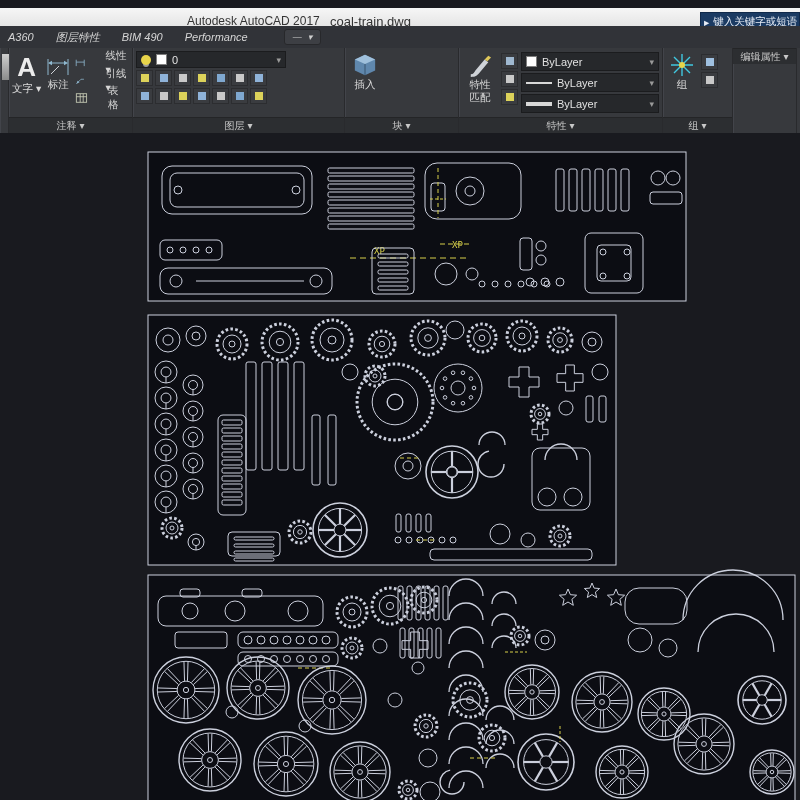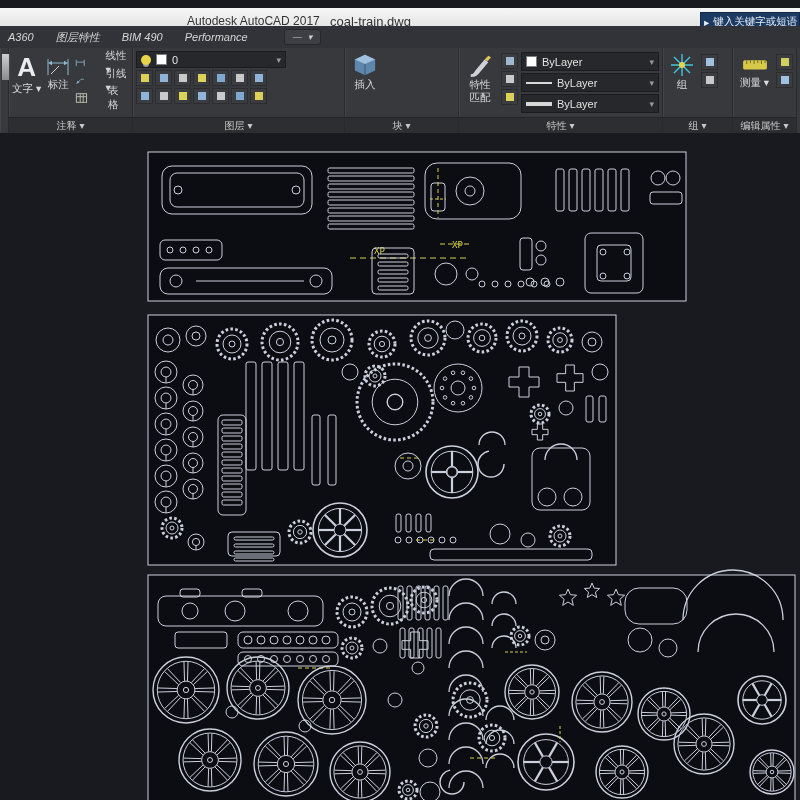--- a/index.html
+++ b/index.html
@@ -270,37 +270,20 @@
           </span>
       </div>
     </div>
     <div class="pf">
       <span>组</span>
       <span>▾</span>
     </div>
   </div>
 
   <div class="panel" style="width:64px">
-    <div class="pc">
-      <div class="bigbtn" style="width:38px">
-        <svg width="28" height="22" viewBox="0 0 30 24">
-          <rect x="2" y="8" width="26" height="10" rx="2" fill="#d8c84a"></rect>
-          <path d="M6 8v4M10 8v3M14 8v4M18 8v3M22 8v4M26 8v3" stroke="#6b611f"></path>
-        </svg>
-        <span>测量 ▾</span>
-      </div>
-      <div class="col" style="padding-top:3px">
-        <span class="mini">
-            <i style="width:8px;height:8px;background:#d0d060"></i>
-          </span>
-        <span class="mini">
-            <i style="width:8px;height:8px;background:#9fc0e0"></i>
-          </span>
-      </div>
-    </div>
     <div class="pf">
       <span>编辑属性</span>
       <span>▾</span>
     </div>
   </div>
 
   <div style="flex:1;background:#37393d"></div>
 </div>
 
 <div class="canvas">

